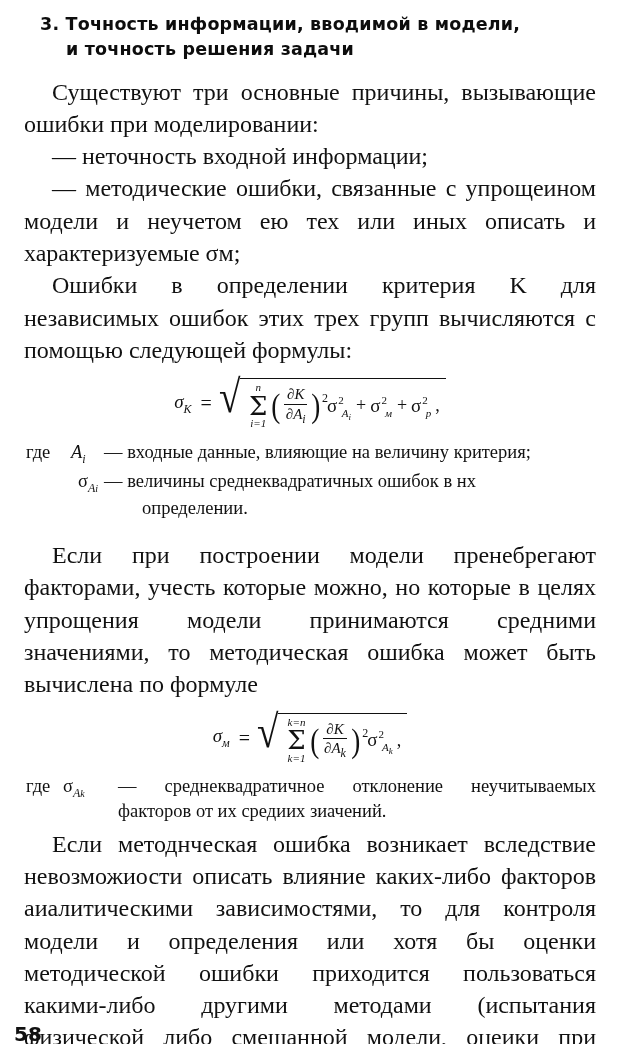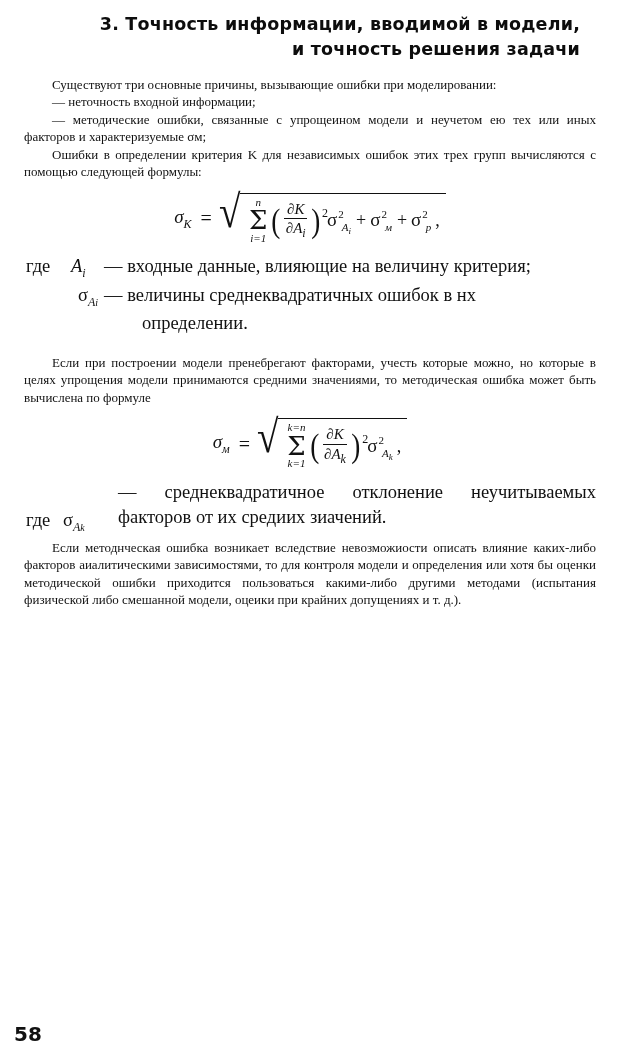--- a/index.html
+++ b/index.html
@@ -16,36 +16,36 @@
     overflow: hidden;
   }
   .page {
     position: relative;
     width: 620px;
     height: 1044px;
     padding: 0;
     box-sizing: border-box;
   }
   .heading {
-    text-align: right;
+    text-align: left;
     font-family: "DejaVu Sans", sans-serif;
     font-weight: bold;
     font-size: 17.5px;
     line-height: 1.42;
     letter-spacing: 0.2px;
     margin: 12px 40px 0 40px;
     color: #0d0d0d;
   }
   .heading .line2 {
     display: block;
     padding-left: 26px;
   }
   .body-text {
     margin: 14px 24px 0 24px;
-    font-size: 13px;
+    font-size: 24px;
     line-height: 1.345;
     text-align: justify;
     color: #111;
     font-family: "Liberation Serif", serif;
   }
   .body-text p {
     margin: 0;
     text-indent: 28px;
   }
   .body-text p.dash {
@@ -213,21 +213,21 @@
 <div class="page">
 
   <div class="heading">
     <span>3. Точность информации, вводимой в модели,</span>
     <span class="line2">и точность решения задачи</span>
   </div>
 
   <div class="body-text">
     <p>Существуют три основные причины, вызывающие ошибки при моделировании:</p>
     <p class="dash">— неточность входной информации;</p>
-    <p class="dash">— методические ошибки, связанные с упрощеином модели и неучетом ею тех или иных факторов и характеризуемые σм;</p>
+    <p class="dash">— методические ошибки, связанные с упрощеином модели и неучетом ею тех или иных описать и характеризуемые σм;</p>
     <p>Ошибки в определении критерия K для независимых ошибок этих трех групп вычисляются с помощью следующей формулы:</p>
   </div>
 
   <div class="formula">
     <span class="frow">
       <span class="lhs">
         <span>σ</span><span class="sub">K</span>
       </span>
       <span class="eq">=</span>
       <span class="radical">
@@ -308,21 +308,21 @@
             <span>σ</span><span class="sg-sup">2</span><span class="sg-sub">A</span><span class="sg-sub" style="font-size:9px;top:8px;">k</span>
           </span>
           <span class="comma">,</span>
         </span>
       </span>
     </span>
   </div>
 
   <div class="whereblock">
     <div class="wrow">
-      <div class="wlabel" style="min-width:92px;margin-top:28px;">
+      <div class="wlabel" style="min-width:92px;">
         <span>где</span>
         <span style="margin-left:8px;">σ</span><span class="sub">A</span><span class="sub" style="font-size:10px;">k</span>
       </div>
       <div class="wtext">— среднеквадратичное отклонение  неучитываемых факторов от их средиих зиачений.</div>
     </div>
   </div>
 
   <div class="body-text" style="margin-top:4px;">
     <p>Если методнческая ошибка возникает вследствие невозможиости описать влияние каких-либо факторов аиалитическими зависимостями, то для контроля модели и определения или хотя бы оценки методической ошибки приходится пользоваться какими-либо другими методами (испытания физической либо смешанной модели, оцеики при крайних допущениях и т. д.).</p>
   </div>

